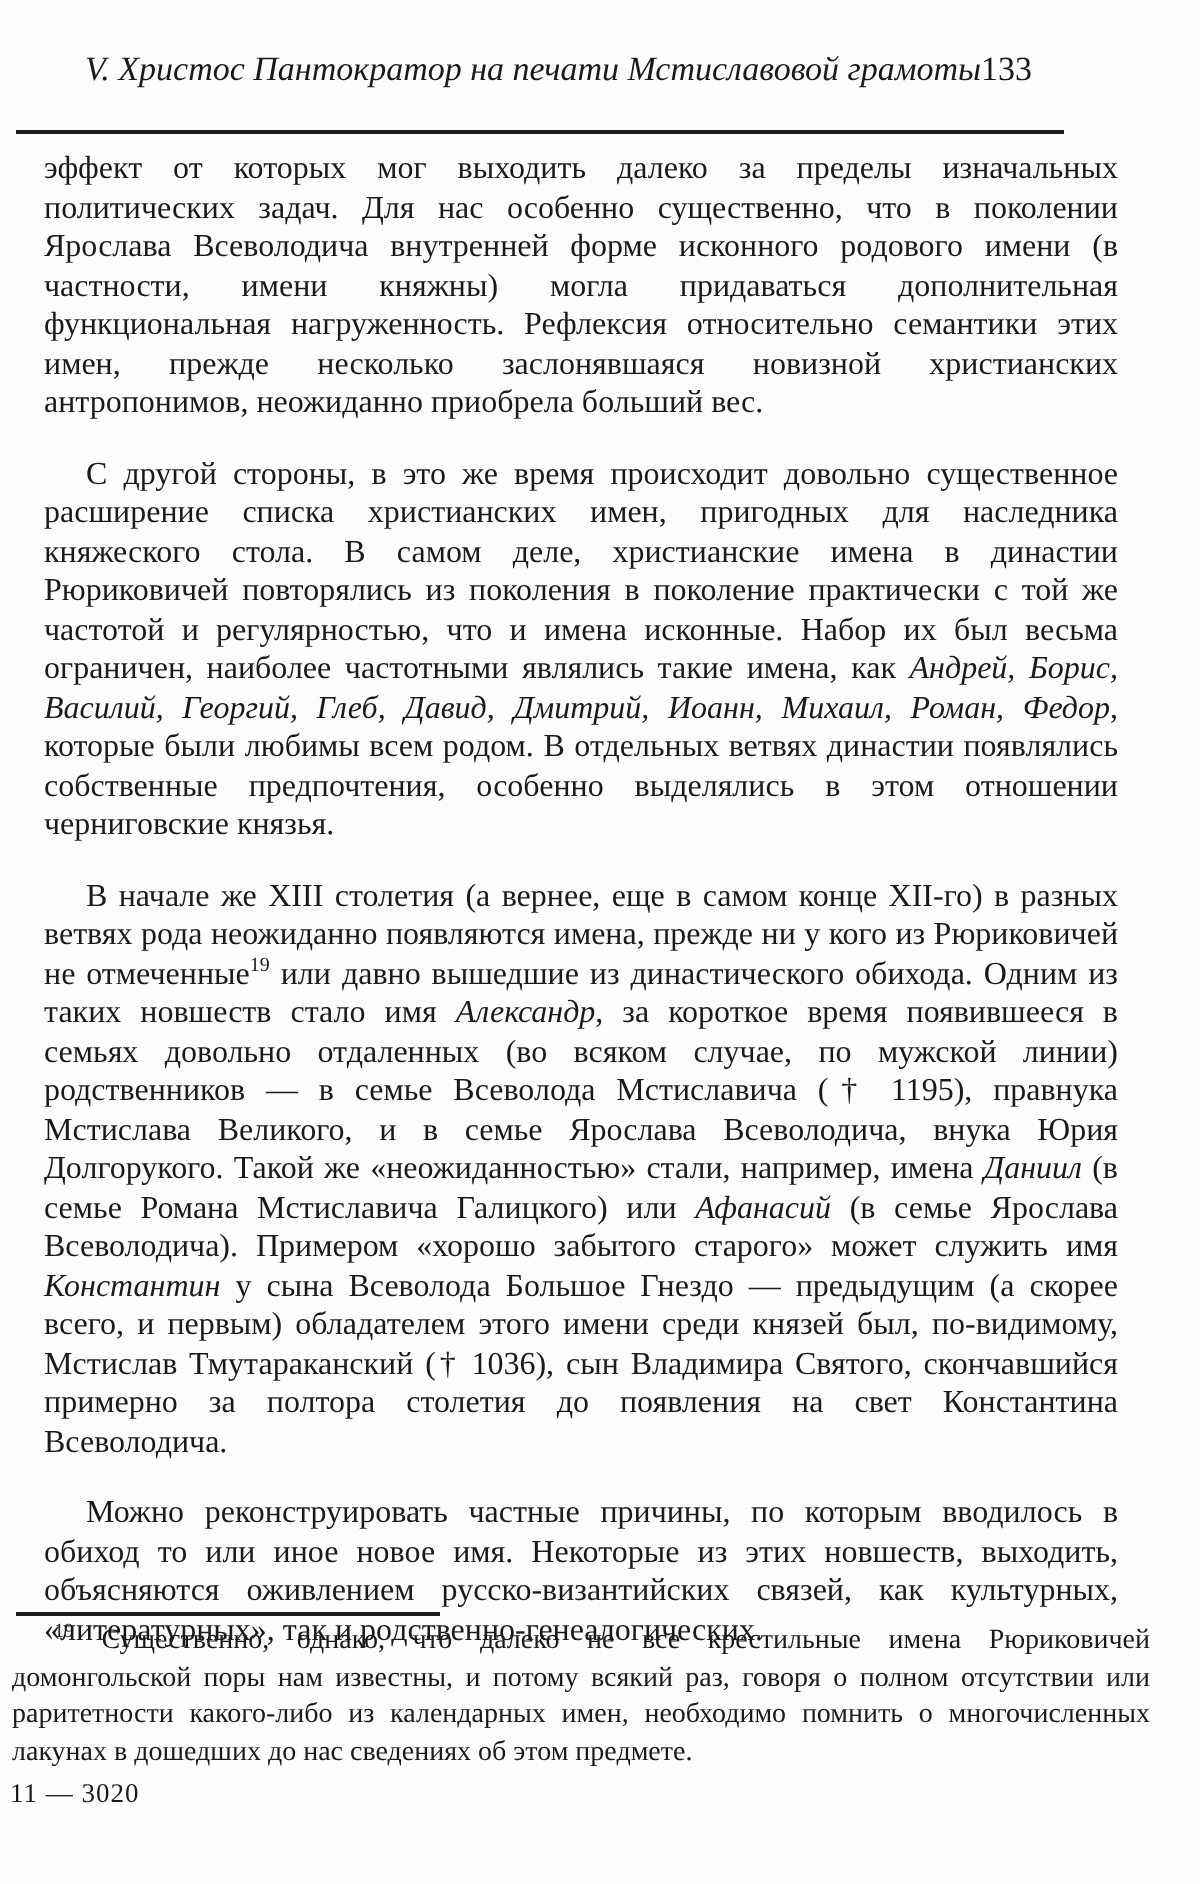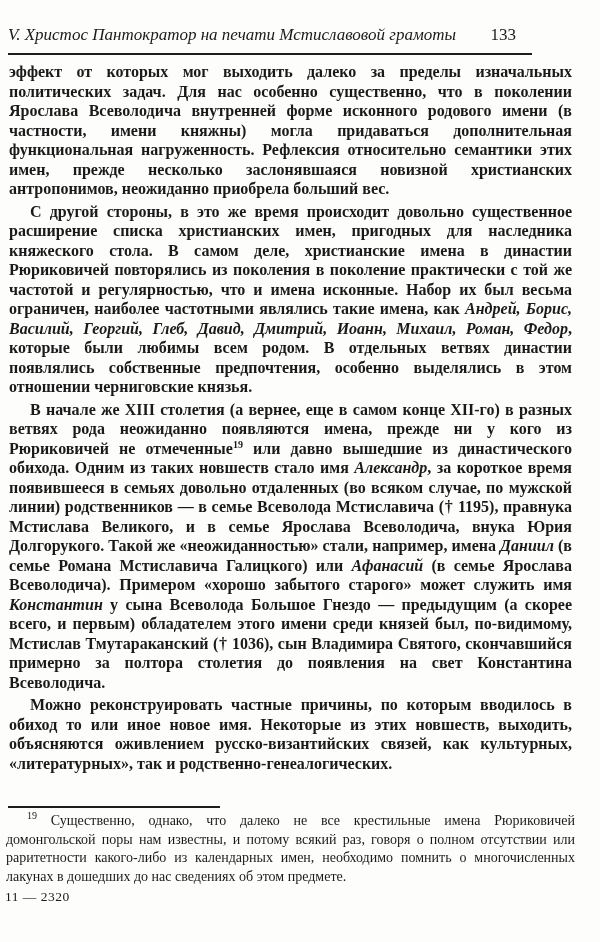--- a/index.html
+++ b/index.html
@@ -11,38 +11,38 @@
     color: #1a1a1a;
     font-family: "Liberation Serif", serif;
     overflow: hidden;
   }
   .running-header {
     position: absolute;
     top: 25px;
     left: 8px;
     width: 524px;
     display: flex;
-    justify-content: space-between;
+    justify-content: flex-end;
     align-items: flex-end;
     border-bottom: 2px solid #1d1d1d;
-    padding-bottom: 8px;
+    padding-bottom: 20px;
     font-size: 17px;
   }
   .header-title { font-style: italic; white-space: nowrap; }
   .page-number { font-style: normal; padding-right: 16px; }
   .body-text {
     position: absolute;
     top: 59px;
     left: 6px;
     width: 569px;
     font-size: 16px;
     line-height: 19.5px;
     text-align: justify;
   }
-  .para { margin: 3px; font-weight: bold; }
+  .para { margin: 16px; }
   .para.indent { text-indent: 21px; }
   .para em, .footnote em { font-style: italic; }
   sup {
     font-size: 10px;
     vertical-align: super;
     line-height: 0;
   }
   .footnote-sep {
     position: absolute;
     top: 806px;
@@ -82,15 +82,15 @@
     <p class="para noindent"><span>эффект от которых мог выходить далеко за пределы изначальных политических задач. Для нас особенно существенно, что в поколении Ярослава Всеволодича внутренней форме исконного родового имени (в частности, имени княжны) могла придаваться дополнительная функциональная нагруженность. Рефлексия относительно семантики этих имен, прежде несколько заслонявшаяся новизной христианских антропонимов, неожиданно приобрела больший вес.</span></p>
     <p class="para indent"><span>С другой стороны, в это же время происходит довольно существенное расширение списка христианских имен, пригодных для наследника княжеского стола. В самом деле, христианские имена в династии Рюриковичей повторялись из поколения в поколение практически с той же частотой и регулярностью, что и имена исконные. Набор их был весьма ограничен, наиболее частотными являлись такие имена, как </span><em>Андрей, Борис, Василий, Георгий, Глеб, Давид, Дмитрий, Иоанн, Михаил, Роман, Федор</em><span>, которые были любимы всем родом. В отдельных ветвях династии появлялись собственные предпочтения, особенно выделялись в этом отношении черниговские князья.</span></p>
     <p class="para indent"><span>В начале же XIII столетия (а вернее, еще в самом конце XII-го) в разных ветвях рода неожиданно появляются имена, прежде ни у кого из Рюриковичей не отмеченные</span><sup>19</sup><span> или давно вышедшие из династического обихода. Одним из таких новшеств стало имя </span><em>Александр</em><span>, за короткое время появившееся в семьях довольно отдаленных (во всяком случае, по мужской линии) родственников — в семье Всеволода Мстиславича († 1195), правнука Мстислава Великого, и в семье Ярослава Всеволодича, внука Юрия Долгорукого. Такой же «неожиданностью» стали, например, имена </span><em>Даниил</em><span> (в семье Романа Мстиславича Галицкого) или </span><em>Афанасий</em><span> (в семье Ярослава Всеволодича). Примером «хорошо забытого старого» может служить имя </span><em>Константин</em><span> у сына Всеволода Большое Гнездо — предыдущим (а скорее всего, и первым) обладателем этого имени среди князей был, по-видимому, Мстислав Тмутараканский († 1036), сын Владимира Святого, скончавшийся примерно за полтора столетия до появления на свет Константина Всеволодича.</span></p>
     <p class="para indent"><span>Можно реконструировать частные причины, по которым вводилось в обиход то или иное новое имя. Некоторые из этих новшеств, выходить, объясняются оживлением русско-византийских связей, как культурных, «литературных», так и родственно-генеалогических.</span></p>
   </div>
 
   <div class="footnote-sep"></div>
 
   <div class="footnote"><sup>19</sup><span> Существенно, однако, что далеко не все крестильные имена Рюриковичей домонгольской поры нам известны, и потому всякий раз, говоря о полном отсутствии или раритетности какого-либо из календарных имен, необходимо помнить о многочисленных лакунах в дошедших до нас сведениях об этом предмете.</span></div>
 
-  <div class="signature">11 — 2320</div>
+  <div class="signature">11 — 3020</div>
 
 </div>
 
 </body></html>

